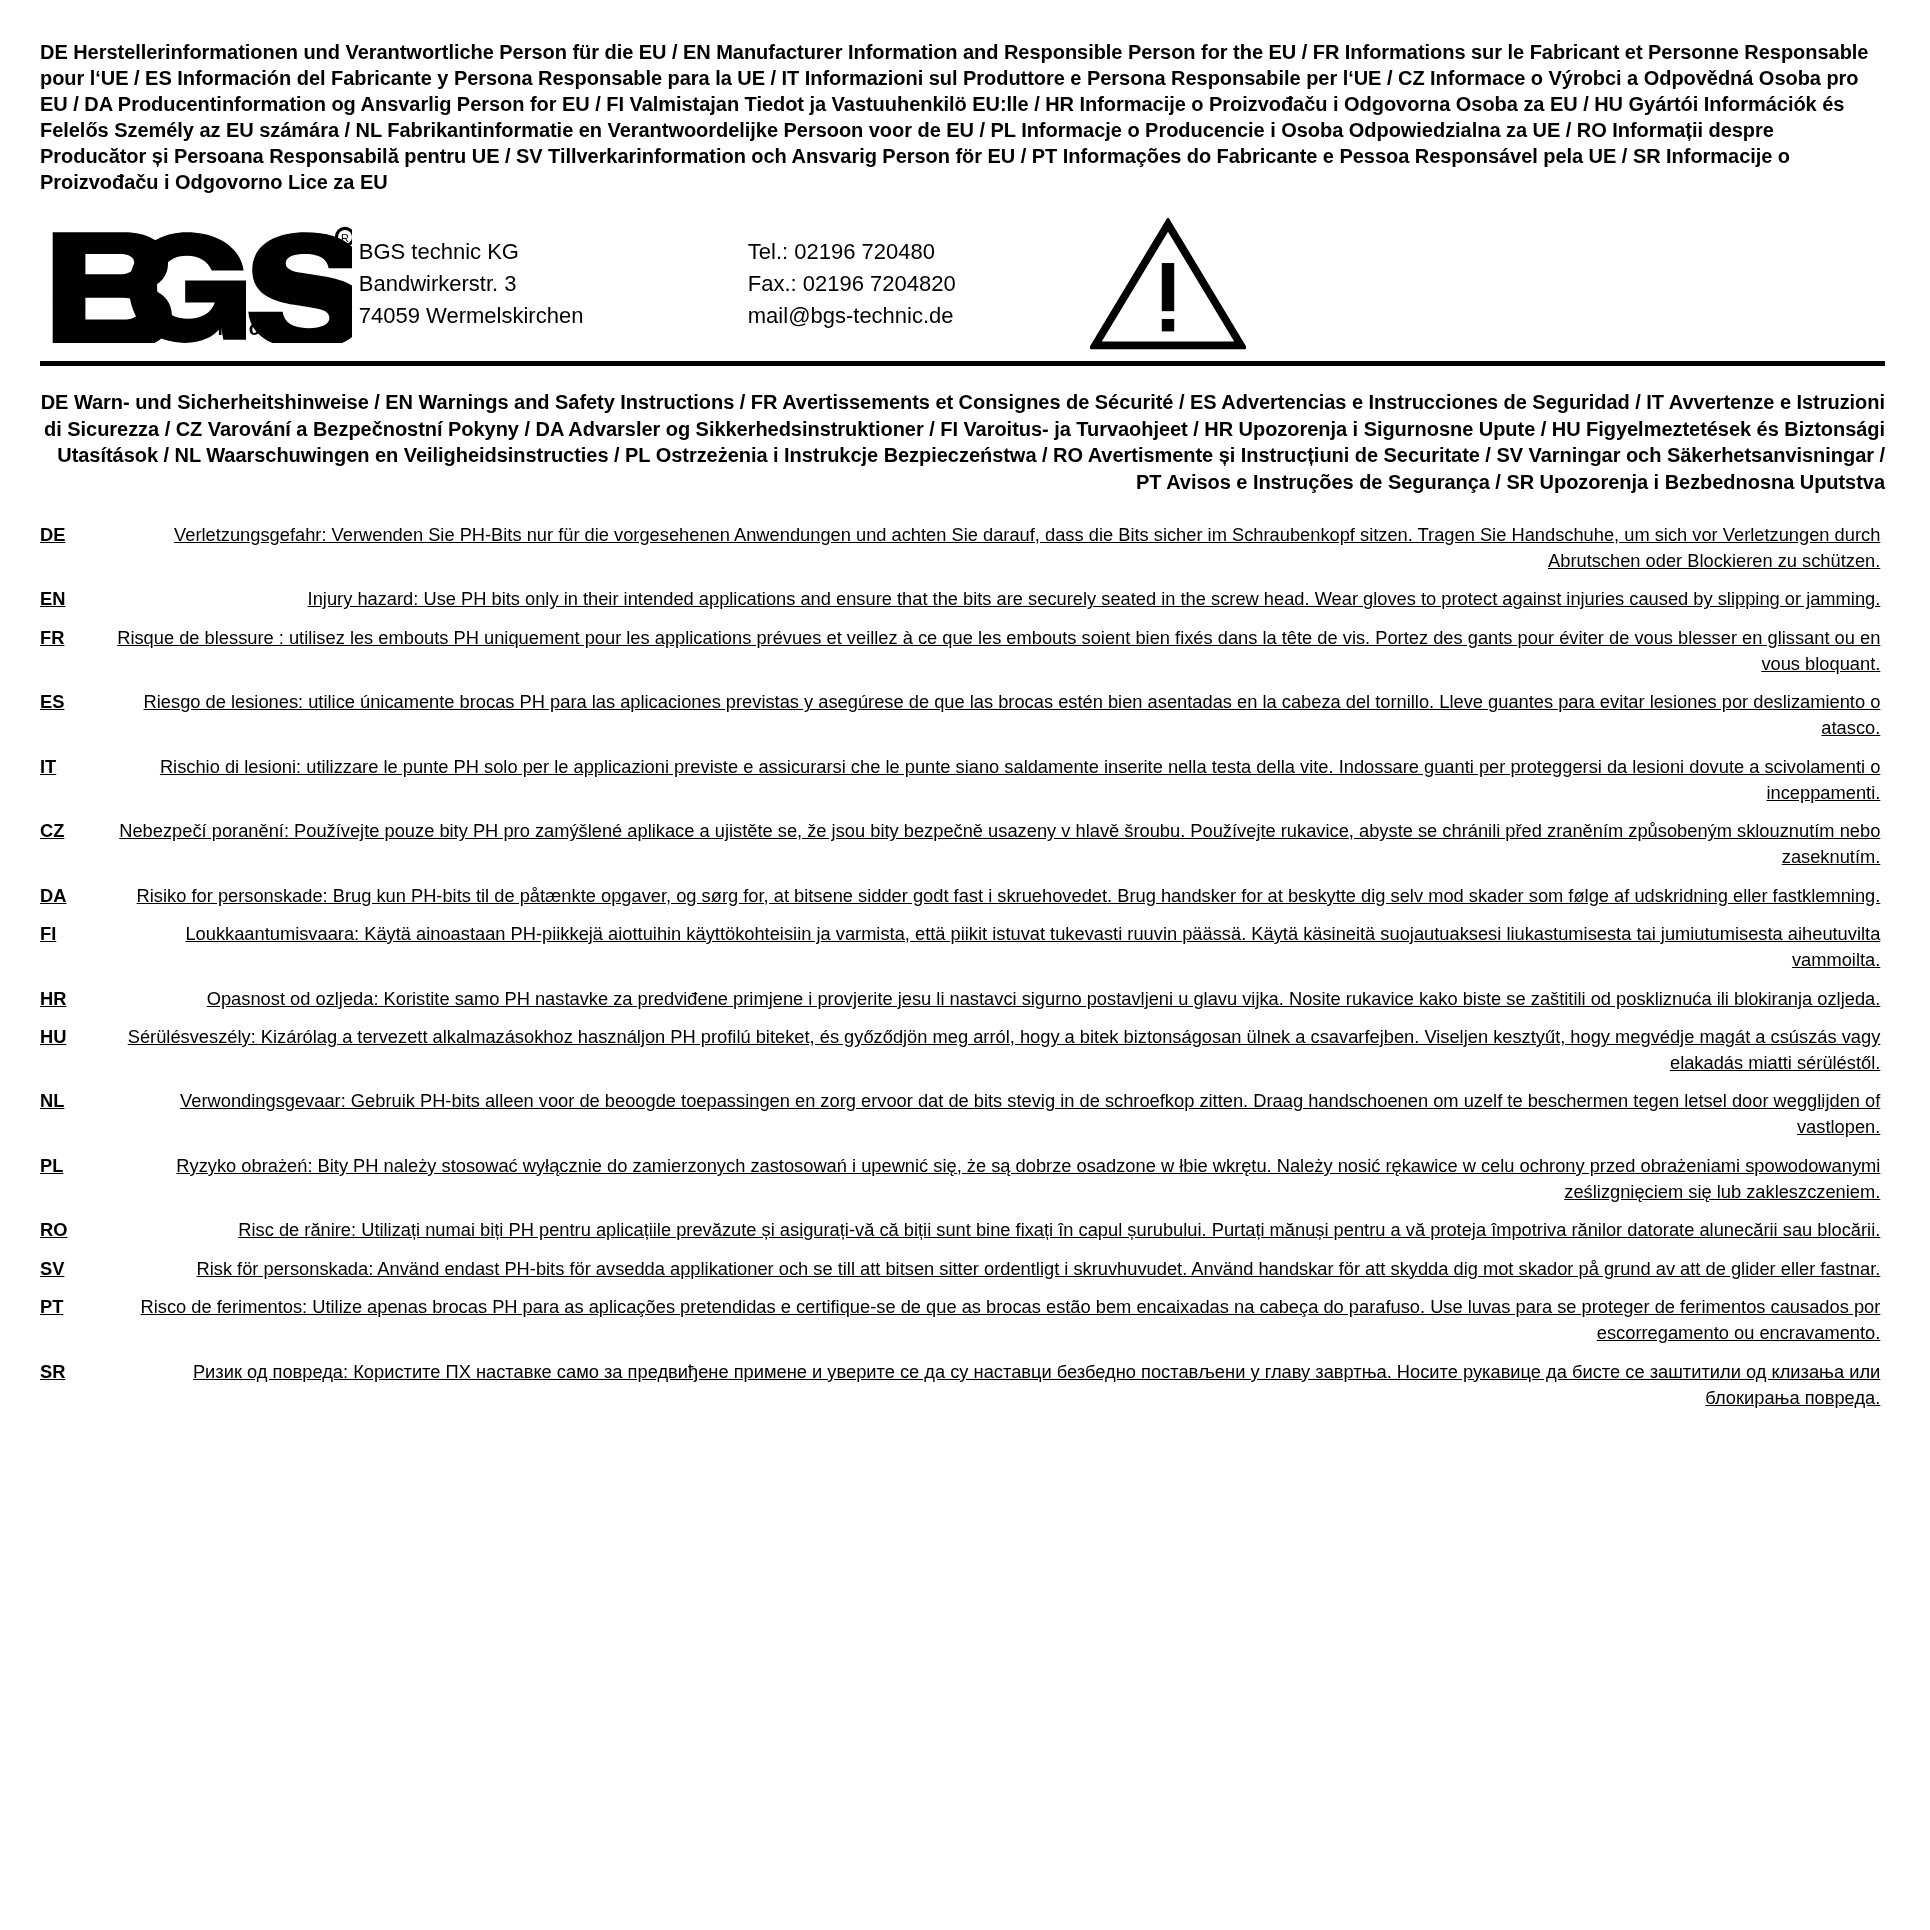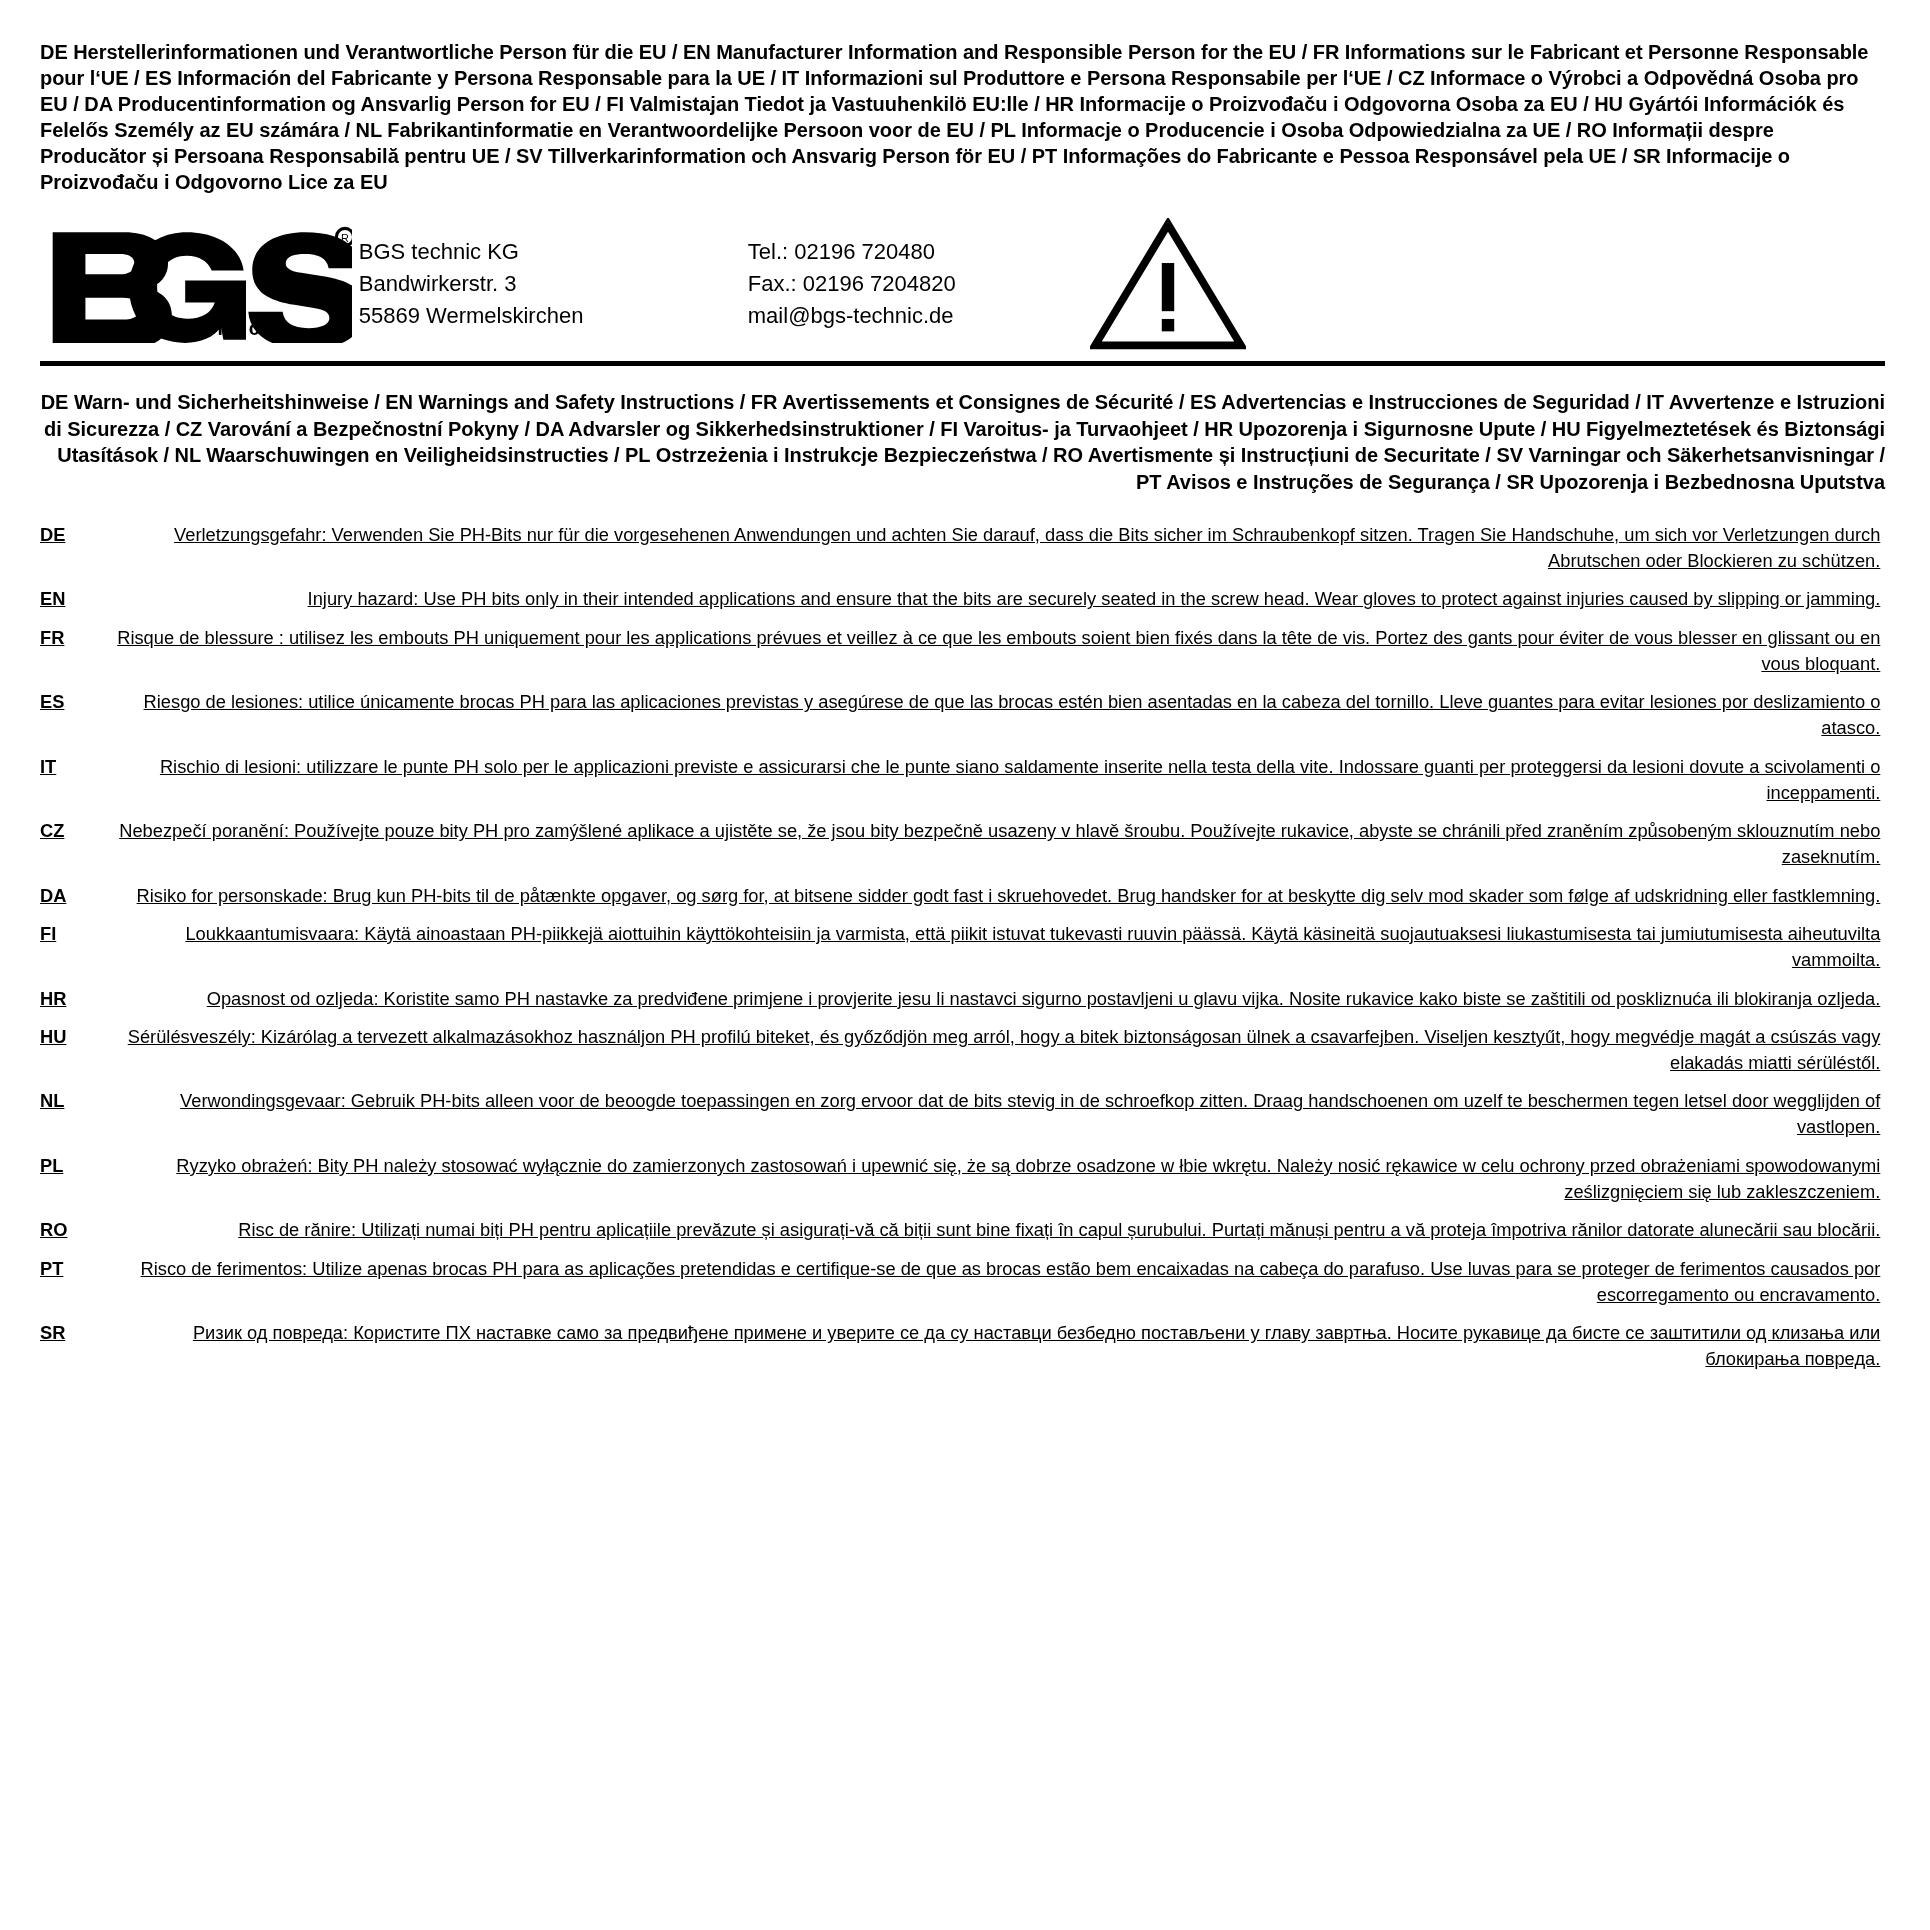--- a/index.html
+++ b/index.html
@@ -133,21 +133,21 @@
           <circle cx="381" cy="14" r="11" fill="none" stroke="#000" stroke-width="4"></circle>
           <text x="381" y="20" font-size="14" font-family="Liberation Sans, sans-serif" text-anchor="middle">R</text>
         </g>
         <text x="130" y="140" font-size="25" letter-spacing="9" font-weight="bold" font-family="Liberation Sans, sans-serif" fill="#000">technic</text>
       </svg>
     </div>
 
     <div class="addr">
       <div>BGS technic KG</div>
       <div>Bandwirkerstr. 3</div>
-      <div>55869 Wermelskirchen</div>
+      <div>74059 Wermelskirchen</div>
     </div>
 
     <div class="contact">
       <div>Tel.: 02196 720480</div>
       <div>Fax.: 02196 7204820</div>
       <div>mail@bgs-technic.de</div>
     </div>
 
 
     <div class="warn-icon">
@@ -222,20 +222,24 @@
     <div class="row">
       <div class="lang">PL</div>
       <div class="text">Ryzyko obrażeń: Bity PH należy stosować wyłącznie do zamierzonych zastosowań i upewnić się, że są dobrze osadzone w łbie wkrętu. Należy nosić rękawice w celu ochrony przed obrażeniami spowodowanymi ześlizgnięciem się lub zakleszczeniem.</div>
     </div>
 
     <div class="row">
       <div class="lang">RO</div>
       <div class="text">Risc de rănire: Utilizați numai biți PH pentru aplicațiile prevăzute și asigurați-vă că biții sunt bine fixați în capul șurubului. Purtați mănuși pentru a vă proteja împotriva rănilor datorate alunecării sau blocării.</div>
     </div>
 
+    <div class="row">
+      <div class="lang">SV</div>
+      <div class="text">Risk för personskada: Använd endast PH-bits för avsedda applikationer och se till att bitsen sitter ordentligt i skruvhuvudet. Använd handskar för att skydda dig mot skador på grund av att de glider eller fastnar.</div>
+    </div>
 
     <div class="row">
       <div class="lang">PT</div>
       <div class="text">Risco de ferimentos: Utilize apenas brocas PH para as aplicações pretendidas e certifique-se de que as brocas estão bem encaixadas na cabeça do parafuso. Use luvas para se proteger de ferimentos causados por escorregamento ou encravamento.</div>
     </div>
 
     <div class="row">
       <div class="lang">SR</div>
       <div class="text">Ризик од повреда: Користите ПХ наставке само за предвиђене примене и уверите се да су наставци безбедно постављени у главу завртња. Носите рукавице да бисте се заштитили од клизања или блокирања повреда.</div>
     </div>

